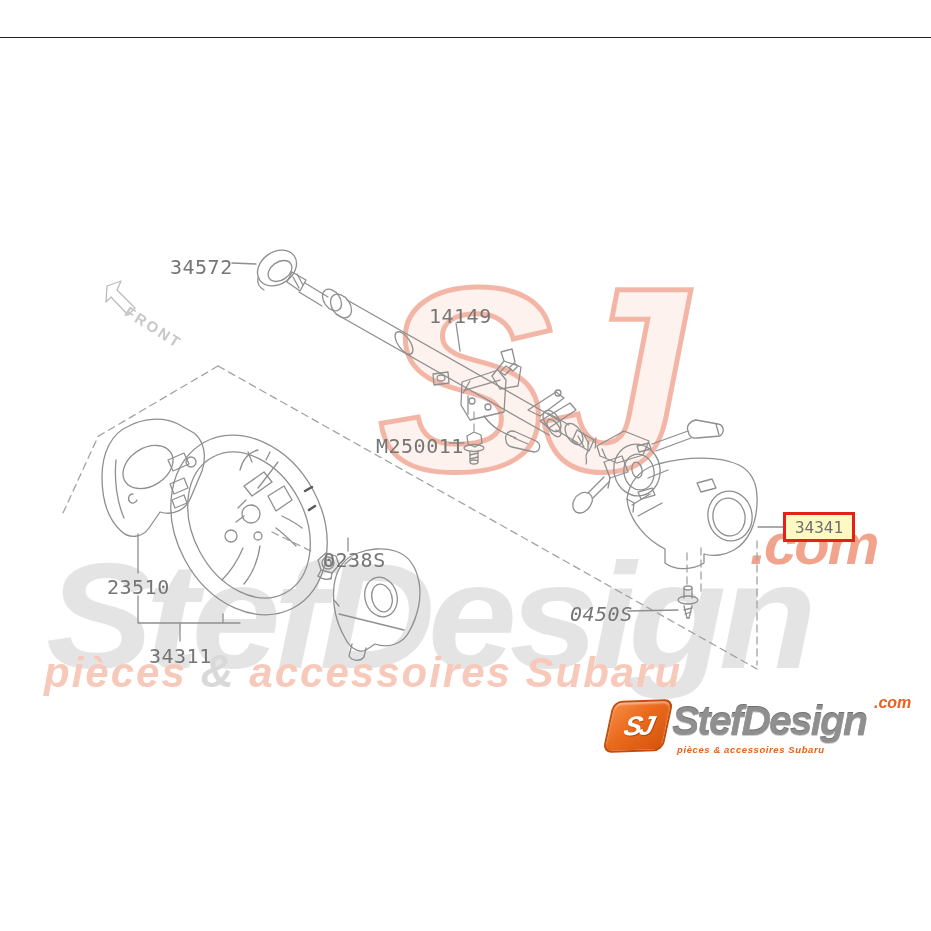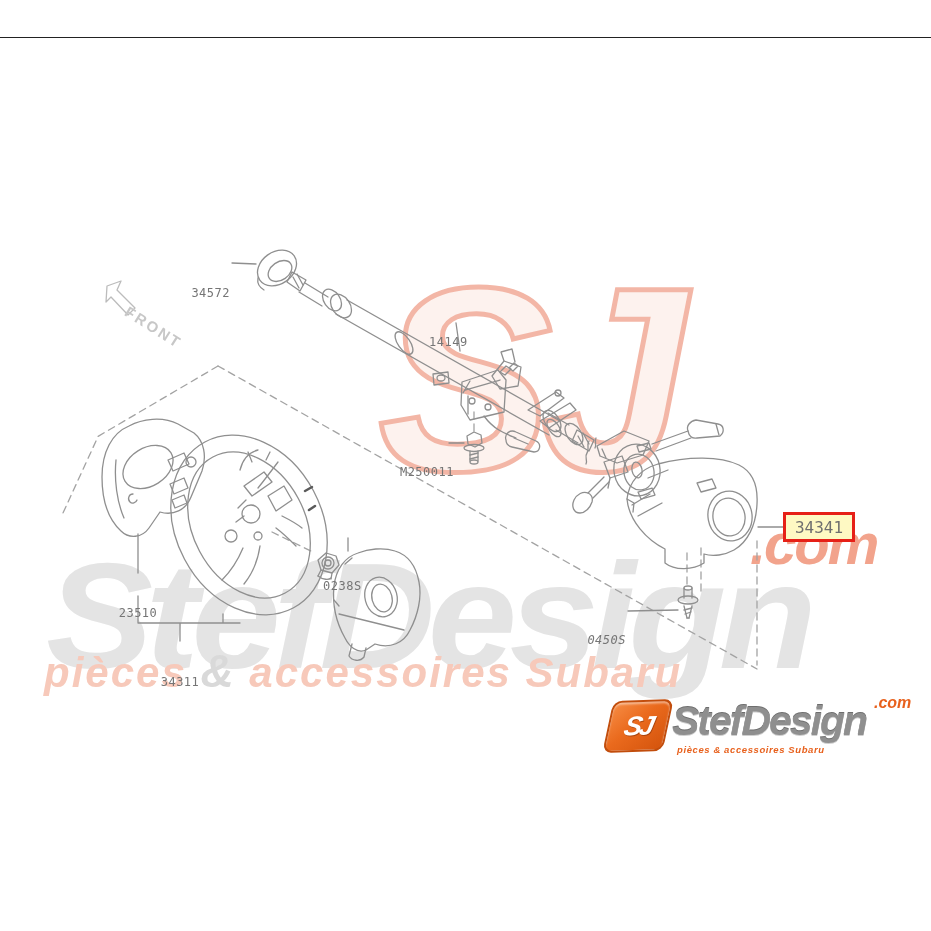--- a/index.html
+++ b/index.html
@@ -20,21 +20,21 @@
           font-weight:900;color:#f2a38c;letter-spacing:-2px;}
   .wm-tagline{position:absolute;left:44px;top:644px;font-size:42px;font-style:italic;
               font-weight:700;letter-spacing:2px;white-space:nowrap;color:#f7c9ba;}
   .wm-tagline .amp{color:#d9d9d9;font-size:46px;}
 
   
   .art{position:absolute;left:0;top:0;z-index:1;}
 
   
   .plabel{position:absolute;z-index:2;font-family:"DejaVu Sans Mono",monospace;
-          font-size:12px;color:#757575;letter-spacing:0.5px;margin-top:31px;}
+          font-size:20px;color:#757575;letter-spacing:0.5px;}
   .t-right{text-align:right;}
   .t-center{text-align:center;}
   .hl-box{position:absolute;z-index:2;box-sizing:border-box;border:3px solid #e62017;
           background:#fef9c3;display:flex;align-items:center;justify-content:center;
           font-family:"DejaVu Sans Mono",monospace;font-size:16px;color:#6f6f6f;}
   .front-label{position:absolute;left:131px;top:303px;z-index:2;font-size:15px;
                font-weight:600;color:#c7c7c7;letter-spacing:2.5px;
                transform:rotate(32deg);transform-origin:left top;}
 
   

